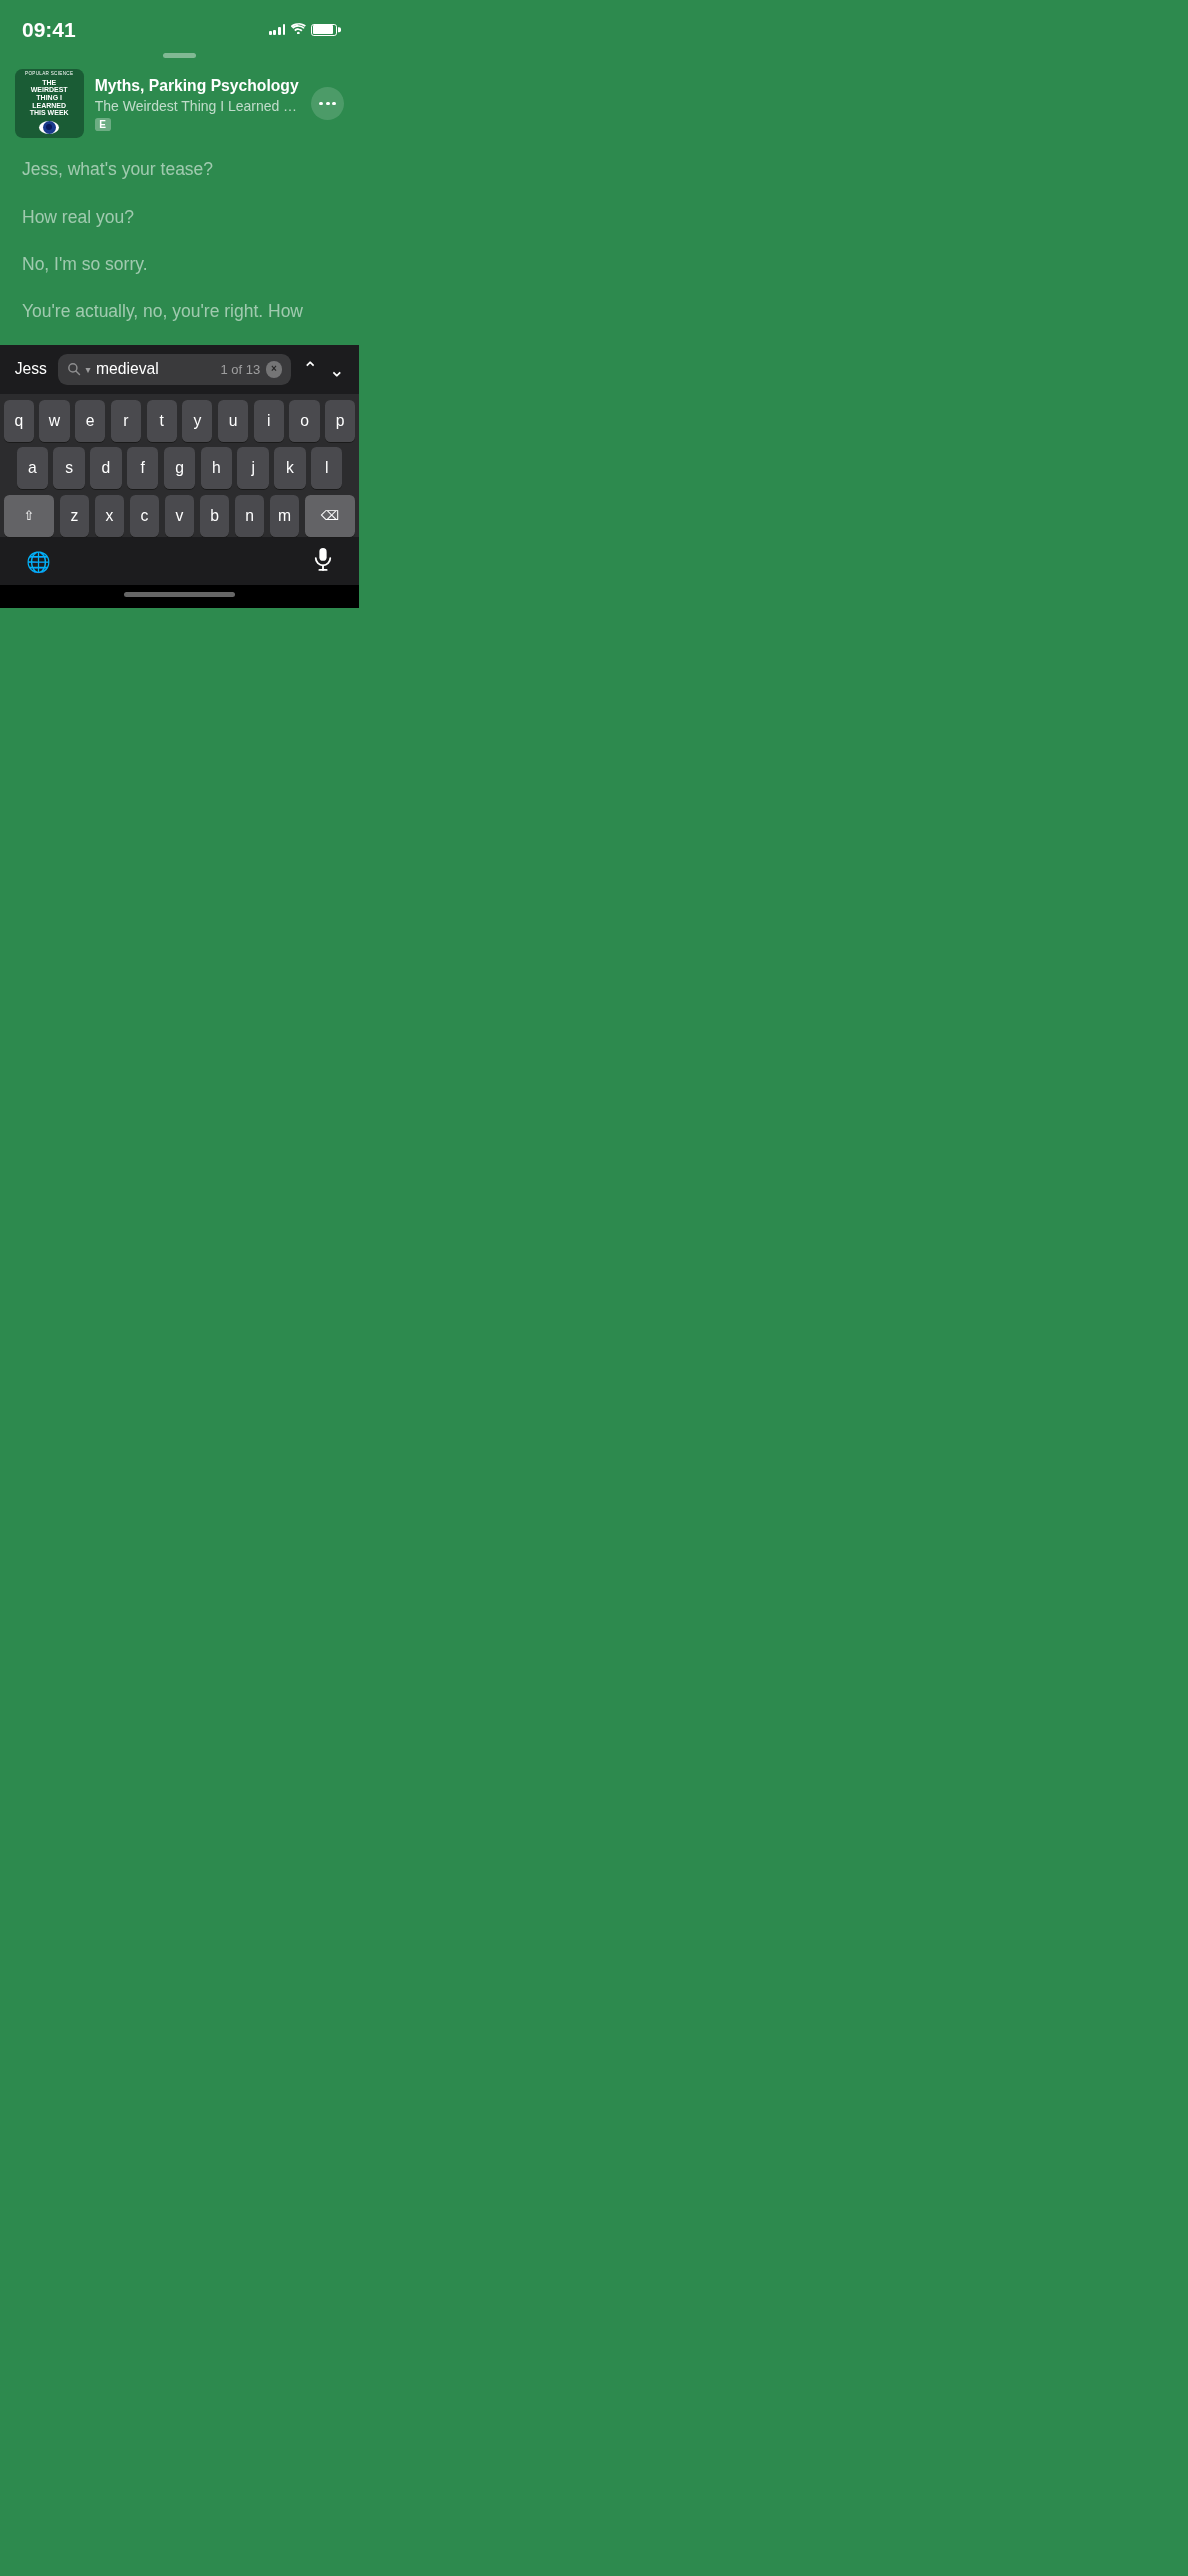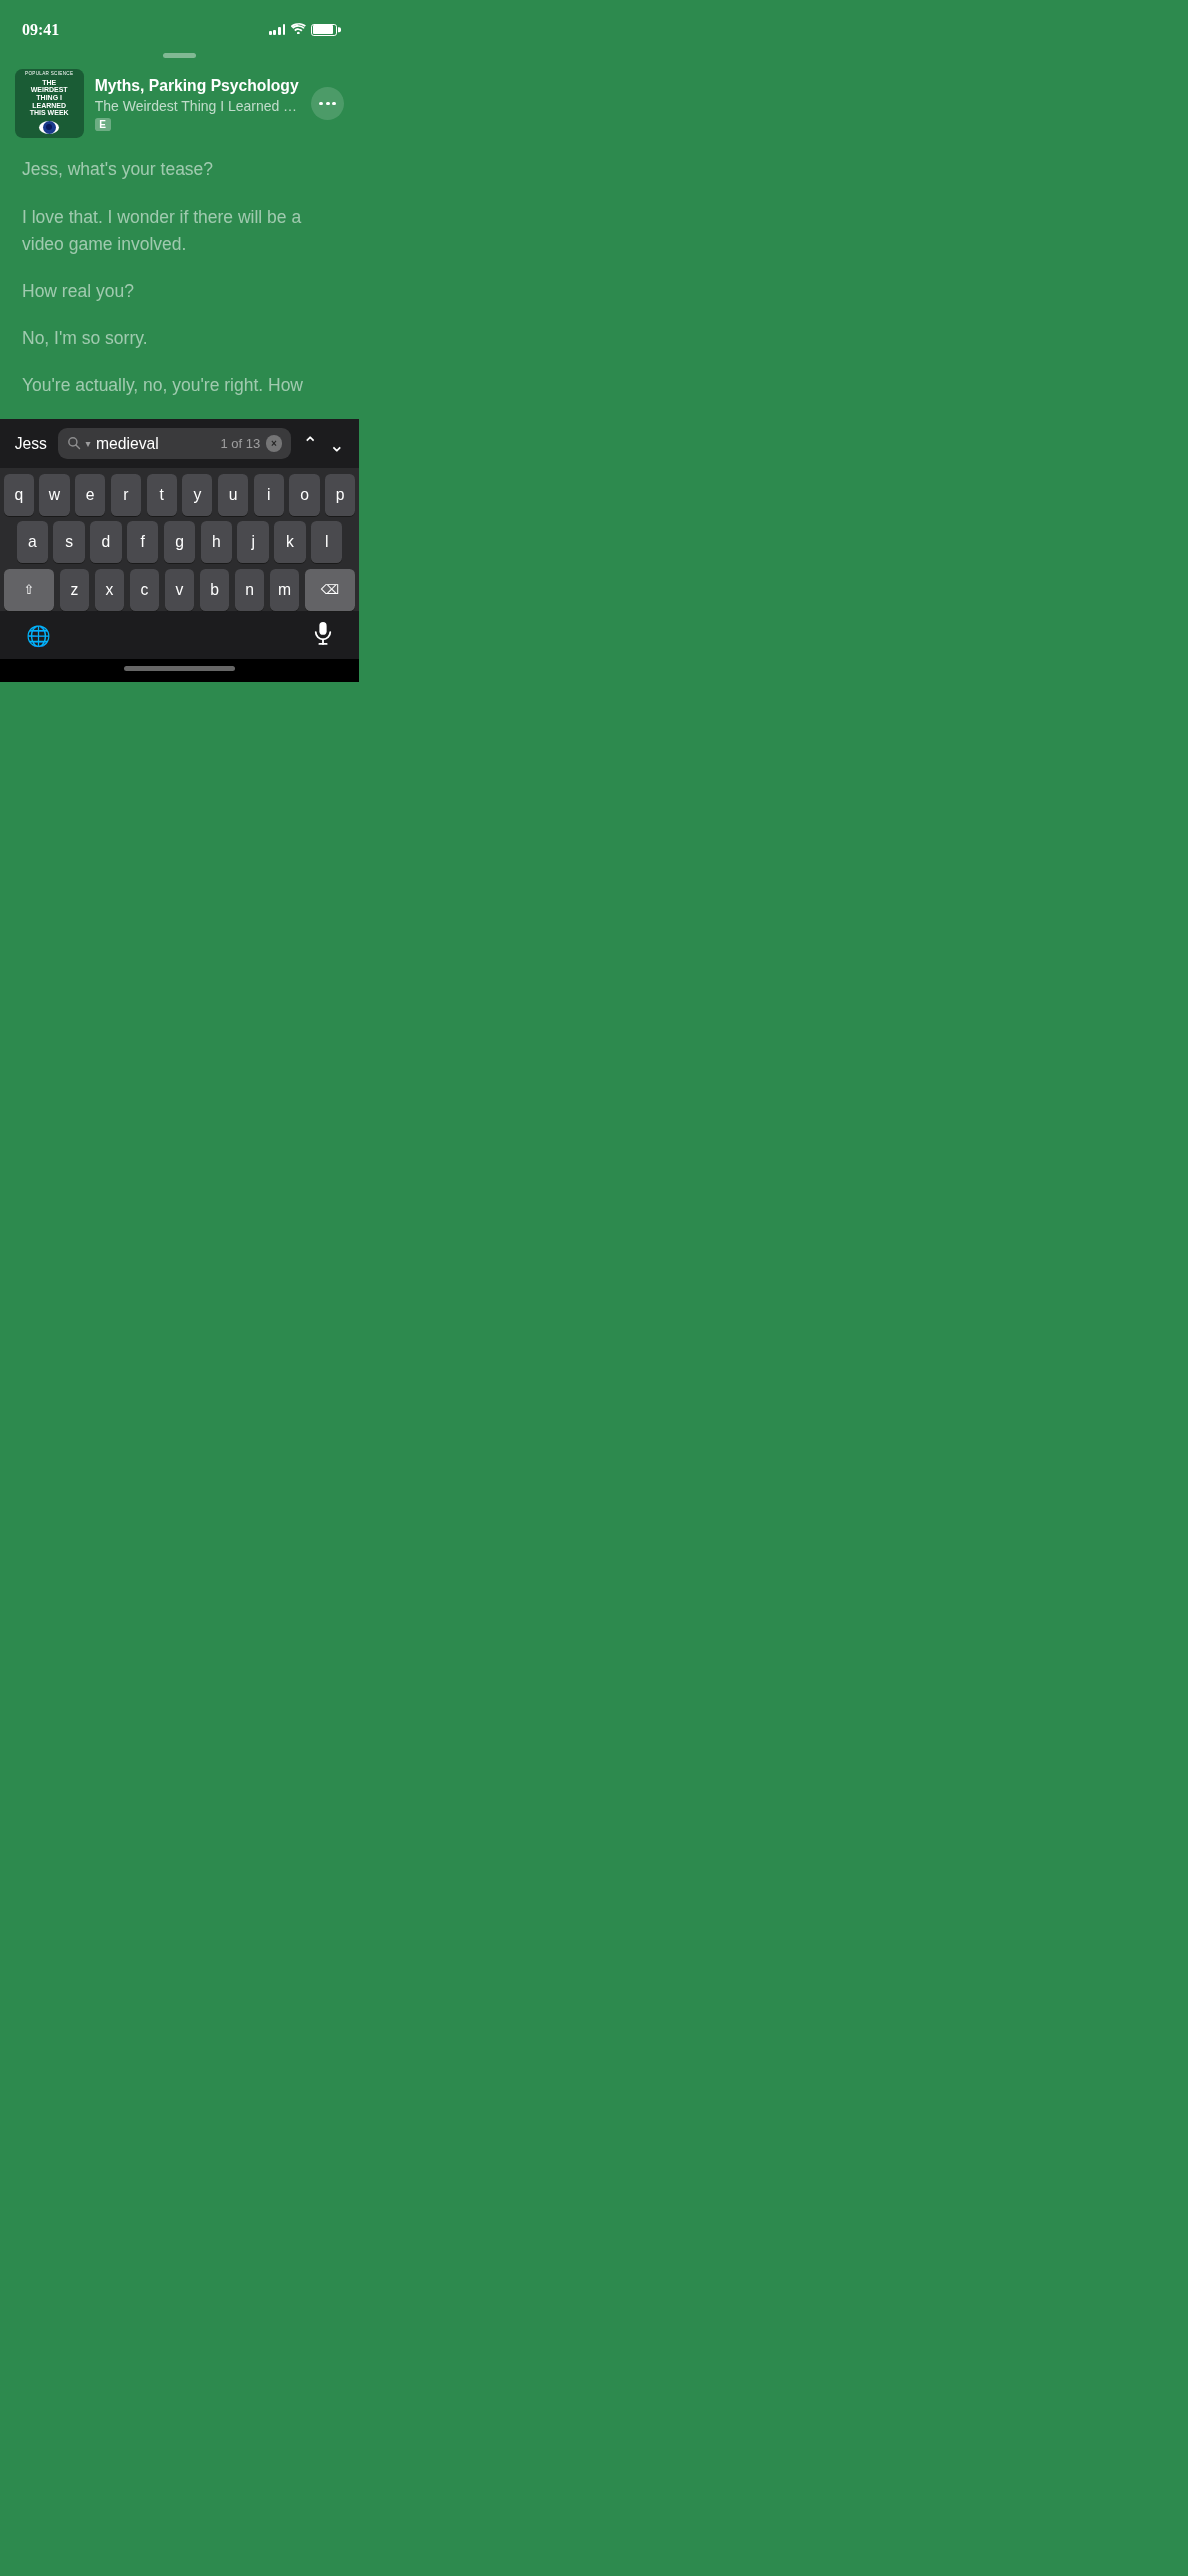--- a/index.html
+++ b/index.html
@@ -17,24 +17,23 @@
     
     .status-bar {
       display: flex;
       justify-content: space-between;
       align-items: center;
       padding: 13px 22px 0 22px;
       height: 46px;
       color: white;
     }
     .status-time {
-      font-size: 16px;
+      font-size: 21px;
       font-weight: 600;
       color: white;
-      font-family: Liberation Serif, serif;
     }
     .status-icons {
       display: flex;
       align-items: center;
       gap: 5.5px;
     }
     .signal-bars {
       display: flex;
       align-items: flex-end;
       gap: 1.8px;
@@ -464,21 +463,20 @@
     <div class="more-dots">
       <div class="more-dot"></div>
       <div class="more-dot"></div>
       <div class="more-dot"></div>
     </div>
   </div>
 </div>
 
 <div class="transcript-content">
   <div class="transcript-paragraph">Jess, what's your tease?</div>
-  <div class="transcript-paragraph">I love that. I wonder if there will be a video game involved.</div>
   <div class="transcript-paragraph">How real you?</div>
   <div class="transcript-paragraph">No, I'm so sorry.</div>
   <div class="transcript-paragraph">You're actually, no, you're right. How</div>
 </div>
 
 <div class="search-bar-container">
   <span class="done-button">Jess</span>
   <div class="search-input-wrapper">
     <div class="search-icon-wrap">
       <svg class="search-icon-svg" viewBox="0 0 20 20" fill="none">

